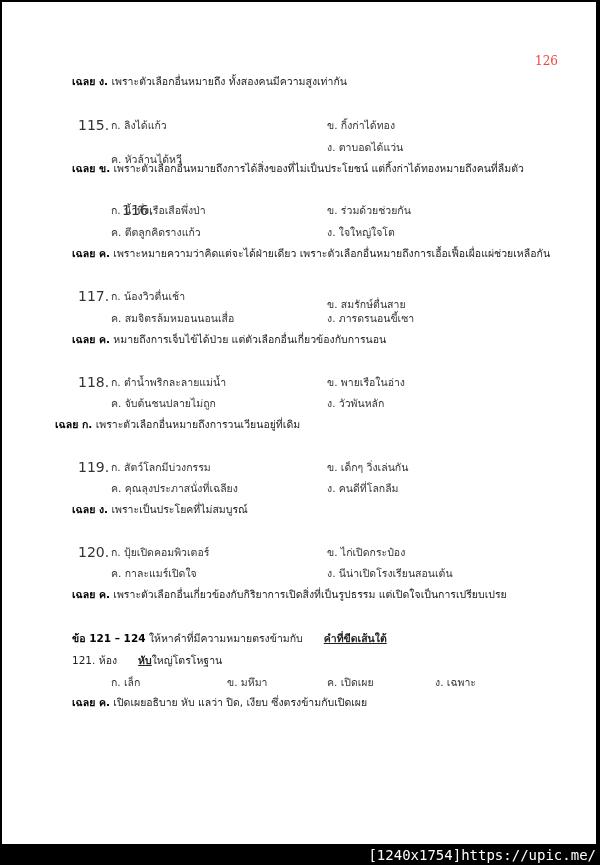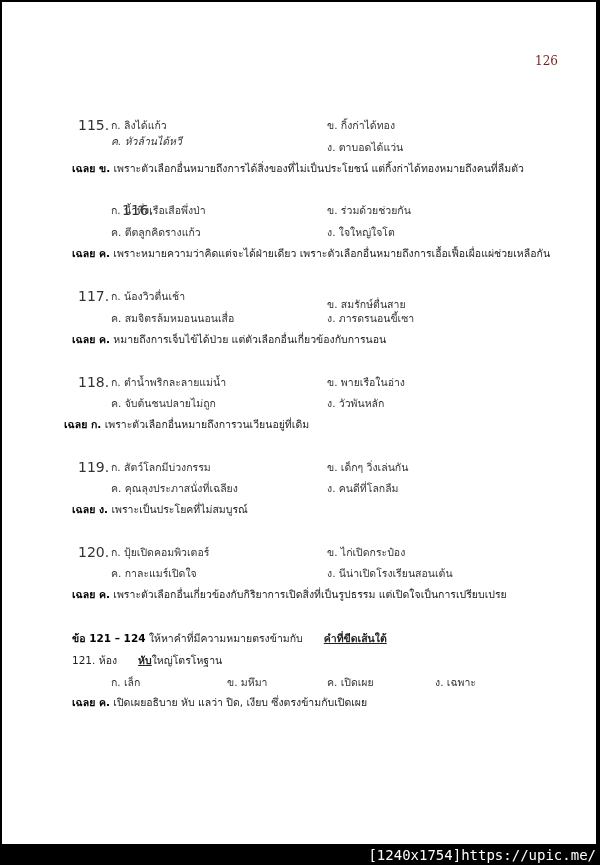--- a/index.html
+++ b/index.html
@@ -4,44 +4,47 @@
 <style>
   html, body { margin: 0; padding: 0; }
   body {
     width: 600px; height: 865px; background: #000; position: relative; overflow: hidden;
     font-family: "DejaVu Sans", "Liberation Sans", sans-serif;
   }
   .page {
     position: absolute; left: 2px; top: 2px; width: 594px; height: 842px;
     background: #ffffff; color: #1a1a1a;
   }
-  .pnum { position: absolute; right: 38px; top: 52px; font-size: 12px; color: #7f1d1d; font-family: "DejaVu Serif", serif; }
+  .pnum { position: absolute; right: 38px; top: 52px; font-size: 12px; color: #ef4444; font-family: "DejaVu Serif", serif; }
   .line { position: absolute; font-size: 10.5px; white-space: nowrap; color: #222; }
   .ans-lbl { font-weight: bold; color: #000; }
   .qnum { position: absolute; font-size: 14px; color: #333; }
   .opt { position: absolute; font-size: 10.5px; white-space: nowrap; color: #333; }
   .bold { font-weight: bold; color: #000; }
   .ul { text-decoration: underline; font-weight: bold; margin-left: 21px; }
   .footer {
     position: absolute; right: 4px; bottom: 2px; color: #fff;
     font-family: "DejaVu Sans Mono", monospace; font-size: 14px;
   }
 </style>
 </head>
 <body>
 
 <div class="page">
   <div class="pnum">126</div>
 
+  <div class="line" style="left:70px; top:71px;">
+    <span class="ans-lbl">เฉลย ง.</span><span> เพราะตัวเลือกอื่นหมายถึง ทั้งสองคนมีความสูงเท่ากัน</span>
+  </div>
 
   <div>
     <span class="qnum" style="left:76px; top:115px;">115.</span>
     <span class="opt" style="left:109px; top:115px;">ก. ลิงได้แก้ว</span>
     <span class="opt" style="left:325px; top:115px;">ข. กิ้งก่าได้ทอง</span>
-    <span class="opt" style="left:109px; top:131px;font-style:italic;">ค. หัวล้านได้หวี</span>
+    <span class="opt" style="left:109px; top:149px;">ค. หัวล้านได้หวี</span>
     <span class="opt" style="left:325px; top:137px;">ง. ตาบอดได้แว่น</span>
     <div class="line" style="left:70px; top:158px;"><span class="ans-lbl">เฉลย ข.</span><span> เพราะตัวเลือกอื่นหมายถึงการได้สิ่งของที่ไม่เป็นประโยชน์ แต่กิ้งก่าได้ทองหมายถึงคนที่ลืมตัว</span></div>
   </div>
 
   <div>
     <span class="qnum" style="left:76px; top:200px;margin-left:44px;">116.</span>
     <span class="opt" style="left:109px; top:200px;">ก. น้ำพึ่งเรือเสือพึ่งป่า</span>
     <span class="opt" style="left:325px; top:200px;">ข. ร่วมด้วยช่วยกัน</span>
     <span class="opt" style="left:109px; top:222px;text-align:right;">ค. ตีตลูกคิดรางแก้ว</span>
     <span class="opt" style="left:325px; top:222px;">ง. ใจใหญ่ใจโต</span>
@@ -56,21 +59,21 @@
     <span class="opt" style="left:325px; top:308px;">ง. ภารดรนอนขี้เซา</span>
     <div class="line" style="left:70px; top:329px;"><span class="ans-lbl">เฉลย ค.</span><span> หมายถึงการเจ็บไข้ได้ป่วย แต่ตัวเลือกอื่นเกี่ยวข้องกับการนอน</span></div>
   </div>
 
   <div>
     <span class="qnum" style="left:76px; top:372px;">118.</span>
     <span class="opt" style="left:109px; top:372px;">ก. ตำน้ำพริกละลายแม่น้ำ</span>
     <span class="opt" style="left:325px; top:372px;">ข. พายเรือในอ่าง</span>
     <span class="opt" style="left:109px; top:393px;">ค. จับต้นชนปลายไม่ถูก</span>
     <span class="opt" style="left:325px; top:393px;">ง. วัวพันหลัก</span>
-    <div class="line" style="left:62px; top:414px;"><span class="ans-lbl">เฉลย ก.</span><span> เพราะตัวเลือกอื่นหมายถึงการวนเวียนอยู่ที่เดิม</span></div>
+    <div class="line" style="left:53px; top:414px;"><span class="ans-lbl">เฉลย ก.</span><span> เพราะตัวเลือกอื่นหมายถึงการวนเวียนอยู่ที่เดิม</span></div>
   </div>
 
   <div>
     <span class="qnum" style="left:76px; top:457px;">119.</span>
     <span class="opt" style="left:109px; top:457px;">ก. สัตว์โลกมีบ่วงกรรม</span>
     <span class="opt" style="left:325px; top:457px;">ข. เด็กๆ วิ่งเล่นกัน</span>
     <span class="opt" style="left:109px; top:478px;">ค. คุณลุงประภาสนั่งที่เฉลียง</span>
     <span class="opt" style="left:325px; top:478px;">ง. คนดีที่โลกลืม</span>
     <div class="line" style="left:70px; top:499px;"><span class="ans-lbl">เฉลย ง.</span><span> เพราะเป็นประโยคที่ไม่สมบูรณ์</span></div>
   </div>

